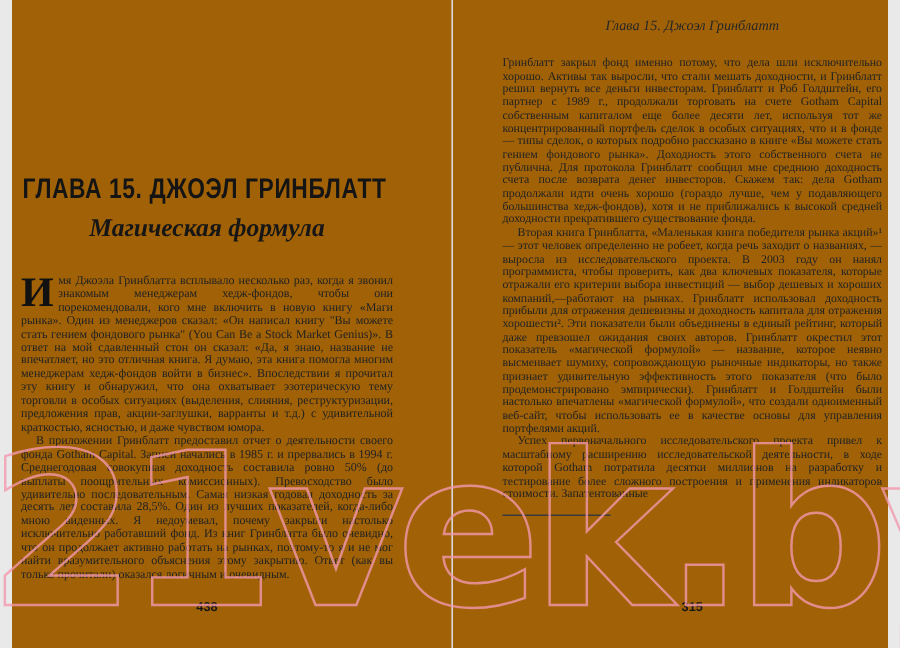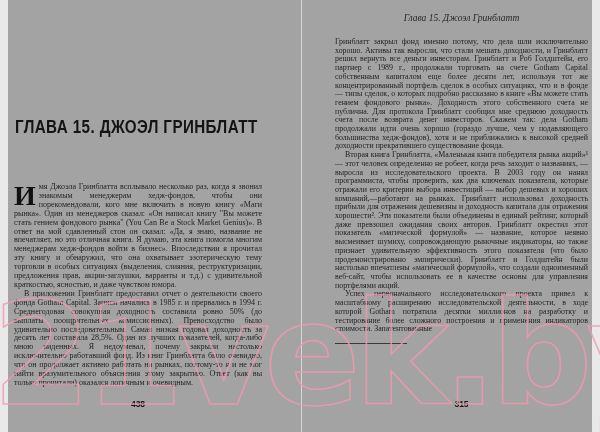--- a/index.html
+++ b/index.html
@@ -5,21 +5,21 @@
   html,body { margin:0; padding:0; }
   .scene {
     position:relative; width:600px; height:432px;
     background:#e9e9e9; overflow:hidden;
     font-family:"Liberation Serif", serif;
   }
   .edge-strip { position:absolute; top:0; height:432px; background:#e9e9e9; z-index:0; }
   .edge-left { left:0; width:8px; }
   .edge-right { left:592px; width:8px; }
 
-  .page { position:absolute; top:0; height:432px; background:#a3a3a3; z-index:1; }
+  .page { position:absolute; top:0; height:432px; background:#a16207; z-index:1; }
   .page-left { left:8px; width:293px; }
   .page-right { left:301px; width:291px; border-left:1px solid #d8d8d8; box-sizing:border-box; }
 
   
   .chapter-title {
     position:absolute; left:7px; top:116px;
     font-family:"Liberation Sans", sans-serif;
     font-weight:700; font-size:19px; letter-spacing:0.5px;
     color:#141414; white-space:nowrap;
     transform:scaleX(0.8); transform-origin:0 50%;
@@ -85,20 +85,21 @@
 </head>
 <body>
 
 <div class="scene">
 
   <div class="edge-strip edge-left"></div>
   <div class="edge-strip edge-right"></div>
 
   <div class="page page-left">
     <div class="chapter-title">ГЛАВА 15. ДЖОЭЛ ГРИНБЛАТТ</div>
+    <div class="chapter-subtitle">Магическая формула</div>
 
     <div class="lp-body">
       <p><span class="dropcap">И</span><span>мя Джоэла Гринблатта всплывало несколько раз, когда я звонил знакомым менеджерам хедж-фондов, чтобы они порекомендовали, кого мне включить в новую книгу «Маги рынка». Один из менеджеров сказал: «Он написал книгу "Вы можете стать гением фондового рынка" (You Can Be a Stock Market Genius)». В ответ на мой сдавленный стон он сказал: «Да, я знаю, название не впечатляет, но это отличная книга. Я думаю, эта книга помогла многим менеджерам хедж-фондов войти в бизнес». Впоследствии я прочитал эту книгу и обнаружил, что она охватывает эзотерическую тему торговли в особых ситуациях (выделения, слияния, реструктуризации, предложения прав, акции-заглушки, варранты и т.д.) с удивительной краткостью, ясностью, и даже чувством юмора.</span></p>
       <p class="indent">В приложении Гринблатт предоставил отчет о деятельности своего фонда Gotham Capital. Записи начались в 1985 г. и прервались в 1994 г. Среднегодовая совокупная доходность составила ровно 50% (до выплаты поощрительных комиссионных). Превосходство было удивительно последовательным. Самая низкая годовая доходность за десять лет составила 28,5%. Один из лучших показателей, когда-либо мною виденных. Я недоумевал, почему закрыли настолько исключительно работавший фонд. Из книг Гринблатта было очевидно, что он продолжает активно работать на рынках, поэтому-то я и не мог найти вразумительного объяснения этому закрытию. Ответ (как вы только прочитали) оказался логичным и очевидным.</p>
     </div>
 
     <div class="page-number pn-left">438</div>
   </div>
 
   <div class="page page-right">

